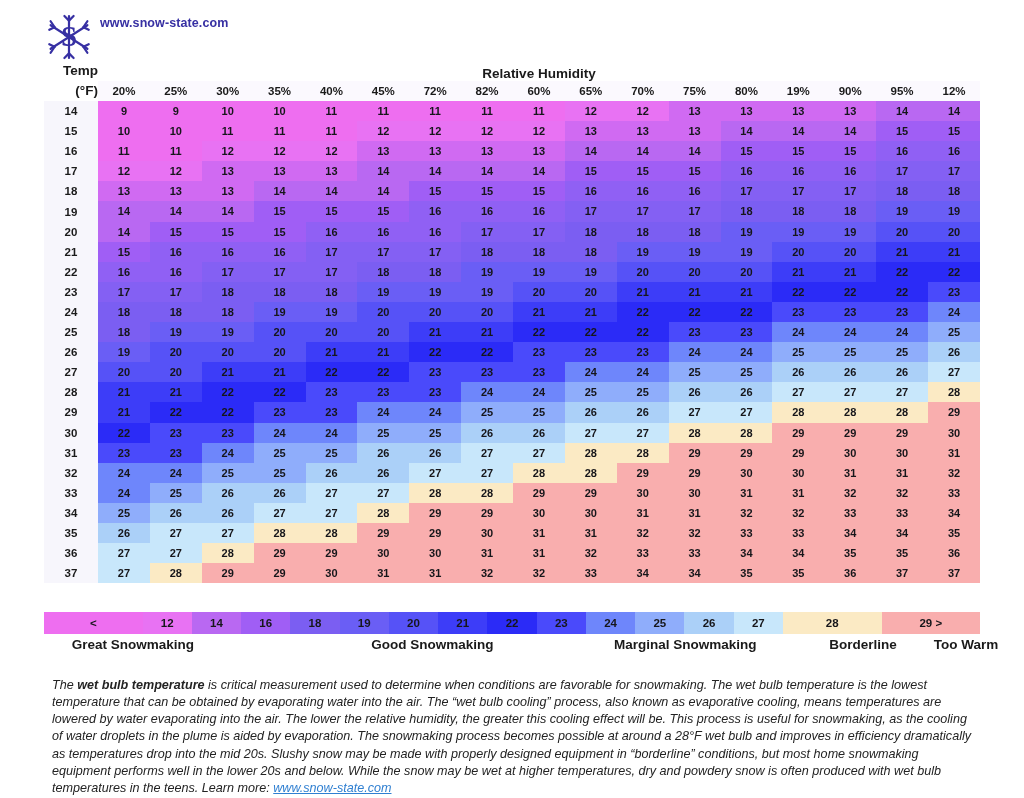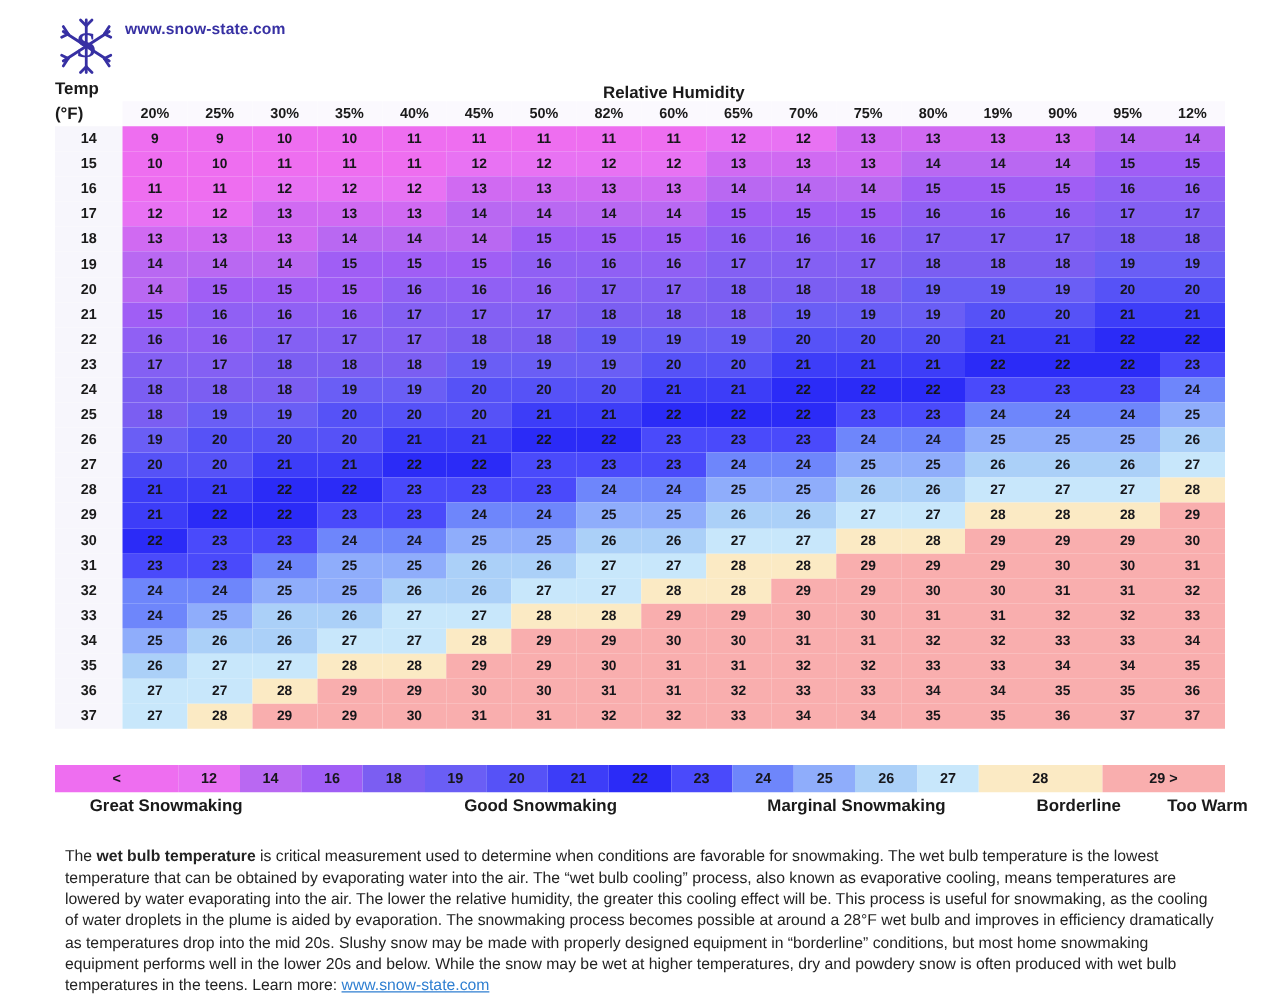--- a/index.html
+++ b/index.html
@@ -70,21 +70,21 @@
   }
   table.grid td, table.grid th { padding: 0; }
   .corner-cell { width: 54px; }
   .hum-title {
     font-size: 13.5px; font-weight: bold; color: #1a1a1a;
     text-align: center; height: 19px; vertical-align: bottom;
     padding-bottom: 1px;
   }
   .temp-label {
     font-size: 13.5px; font-weight: bold; color: #1a1a1a;
-    text-align: left; line-height: 1.05;
+    text-align: right; line-height: 1.05;
   }
   .col-head {
     font-size: 11.5px; font-weight: bold; color: #1a1a1a;
     text-align: center; height: 20px;
     background: #fbf9fe;
   }
   .rowhead {
     font-size: 11.5px; font-weight: bold; color: #1a1a1a;
     text-align: center;
     background: #f7f6fc;
@@ -130,20 +130,21 @@
 
   
   .body-copy {
     position: absolute;
     left: 52px; top: 664px;
     width: 926px;
     font-size: 12.6px;
     line-height: 17.3px;
     color: #232323;
     text-align: left;
+    font-style: italic;
   }
   .body-copy b { font-weight: bold; }
   .body-copy a, .link {
     color: #2f7fd1;
     text-decoration: underline;
   }
 </style>
 </head>
 <body>
 
@@ -206,21 +207,21 @@
           <td class="hum-title" id="hum-title-cell" colspan="17">Relative Humidity</td>
         </tr>
         <tr id="col-head-row">
           <td class="corner-cell temp-label">(°F)</td>
         <td class="col-head">20%</td>
             <td class="col-head">25%</td>
             <td class="col-head">30%</td>
             <td class="col-head">35%</td>
             <td class="col-head">40%</td>
             <td class="col-head">45%</td>
-            <td class="col-head">50%</td>
+            <td class="col-head">72%</td>
             <td class="col-head">82%</td>
             <td class="col-head">60%</td>
             <td class="col-head">65%</td>
             <td class="col-head">70%</td>
             <td class="col-head">75%</td>
             <td class="col-head">80%</td>
             <td class="col-head">19%</td>
             <td class="col-head">90%</td>
             <td class="col-head">95%</td>
             <td class="col-head">12%</td>

